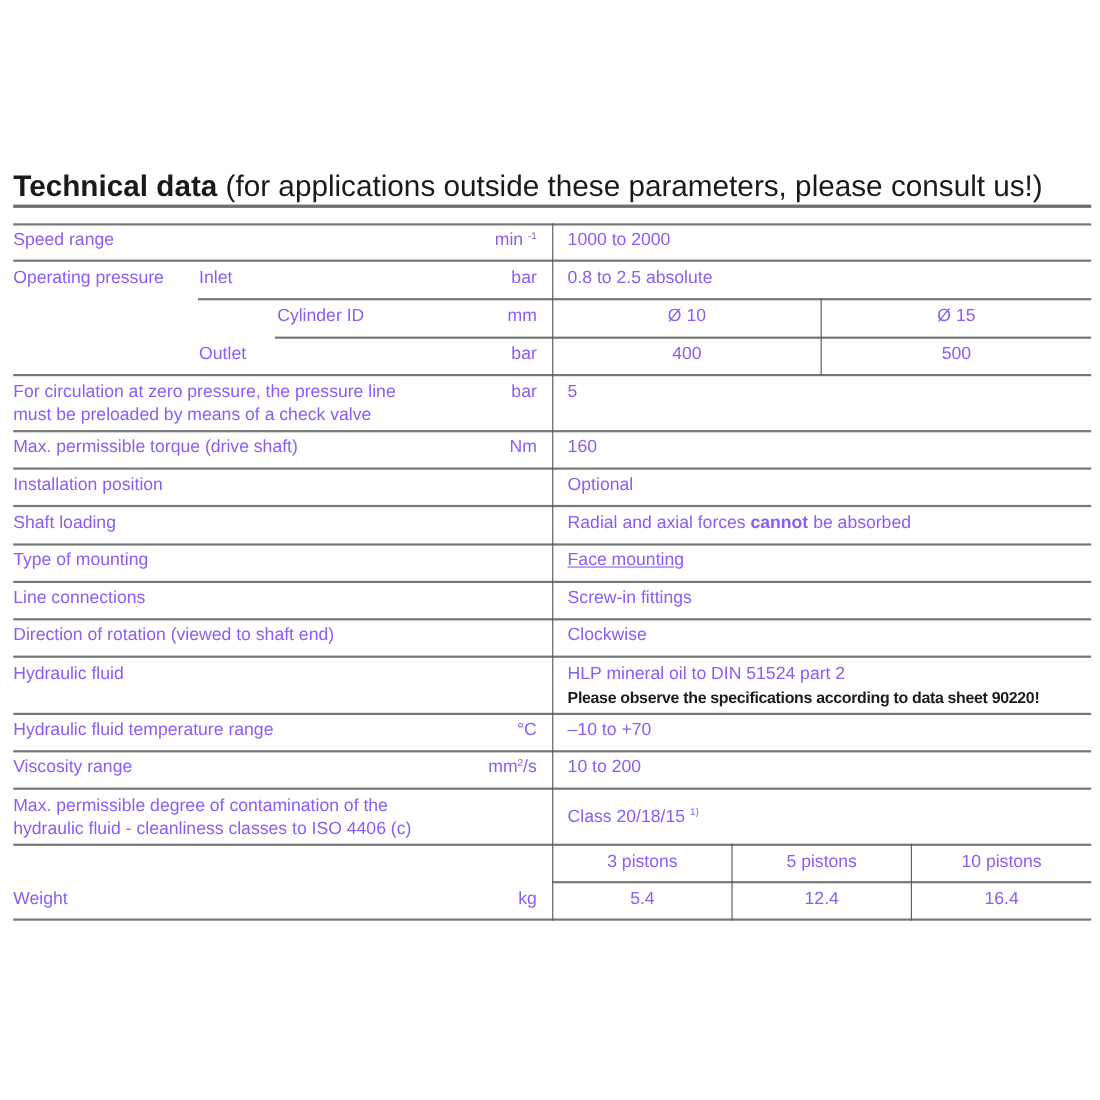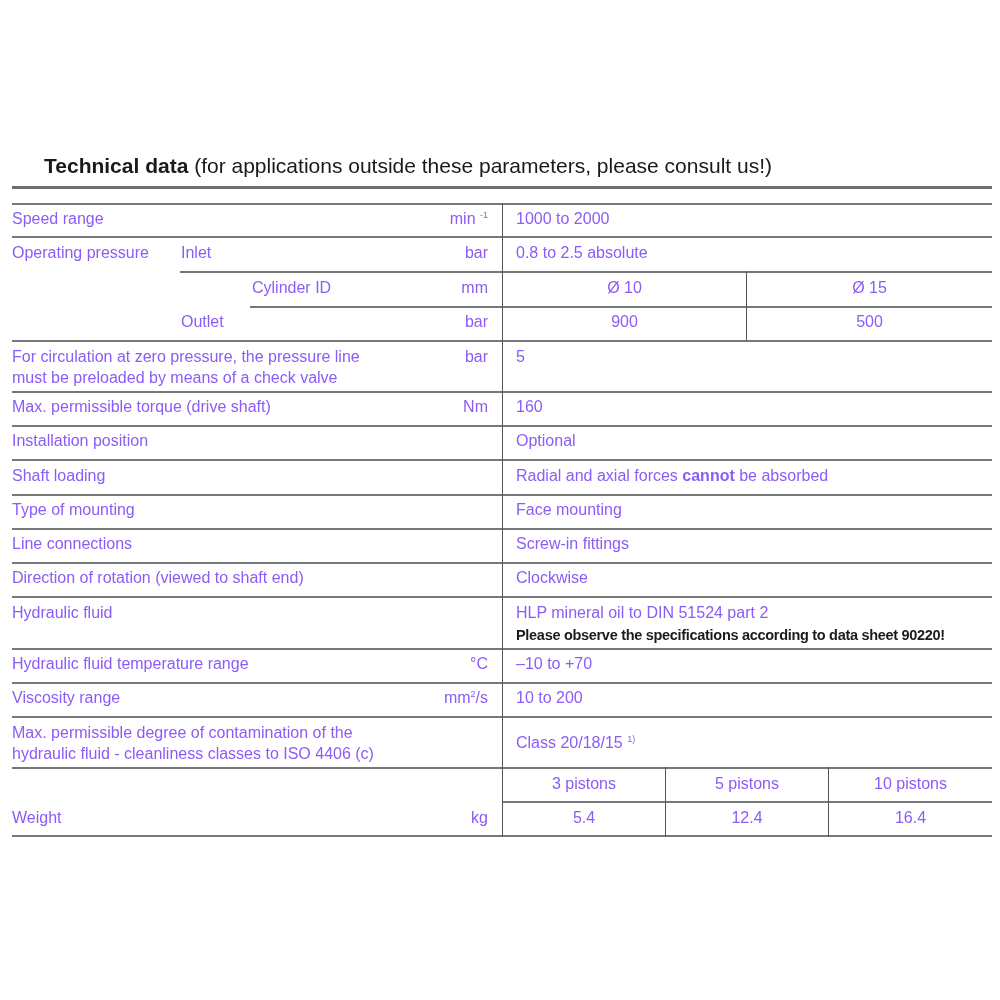--- a/index.html
+++ b/index.html
@@ -1,18 +1,18 @@
 <!DOCTYPE html>
 <html><head>
 <meta charset="utf-8">
 <style>
   html, body { margin: 0; padding: 0; background: #ffffff; }
   body { width: 1000px; height: 1000px; position: relative; overflow: hidden;
          font-family: "Liberation Sans", sans-serif; color: #2a2a2a; }
-  .title { position: absolute; left: 12px; top: 154px; font-size: 21px; color: #1a1a1a; letter-spacing: 0; margin-left: 32px; }
+  .title { position: absolute; left: 12px; top: 154px; font-size: 27px; color: #1a1a1a; letter-spacing: 0; }
   .title b { font-weight: bold; }
   .title-rule { position: absolute; left: 12px; top: 186px; width: 980px; height: 3px; background: #6e6e6e; }
   .hline { position: absolute; height: 2px; background: #777; }
   .vline { position: absolute; width: 1px; background: #555; }
   .t { position: absolute; font-size: 16px; line-height: 20px; white-space: nowrap; color: #8b5cf6; }
   .r { text-align: right; }
   .c { text-align: center; }
   .b { font-weight: bold; color: #1b1b1b; }
   sup { font-size: 9px; vertical-align: 6px; line-height: 0; }
 </style>
@@ -57,40 +57,40 @@
   <div class="t r" style="left:380px;width:108px;top:243px;">bar</div>
   <div class="t" style="left:516px;top:243px;">0.8 to 2.5 absolute</div>
 
   <div class="t" style="left:252px;top:278px;">Cylinder ID</div>
   <div class="t r" style="left:380px;width:108px;top:278px;">mm</div>
   <div class="t c" style="left:503px;width:243px;top:278px;">Ø 10</div>
   <div class="t c" style="left:747px;width:245px;top:278px;">Ø 15</div>
 
   <div class="t" style="left:181px;top:312px;">Outlet</div>
   <div class="t r" style="left:380px;width:108px;top:312px;">bar</div>
-  <div class="t c" style="left:503px;width:243px;top:312px;">900</div>
+  <div class="t c" style="left:503px;width:243px;top:312px;">400</div>
   <div class="t c" style="left:747px;width:245px;top:312px;">500</div>
 
   <div class="t" style="left:12px;top:347px;">For circulation at zero pressure, the pressure line</div>
   <div class="t" style="left:12px;top:368px;">must be preloaded by means of a check valve</div>
   <div class="t r" style="left:380px;width:108px;top:347px;">bar</div>
   <div class="t" style="left:516px;top:347px;">5</div>
 
   <div class="t" style="left:12px;top:397px;">Max. permissible torque (drive shaft)</div>
   <div class="t r" style="left:380px;width:108px;top:397px;">Nm</div>
   <div class="t" style="left:516px;top:397px;">160</div>
 
   <div class="t" style="left:12px;top:431px;">Installation position</div>
   <div class="t" style="left:516px;top:431px;">Optional</div>
 
   <div class="t" style="left:12px;top:466px;">Shaft loading</div>
   <div class="t" style="left:516px;top:466px;"><span>Radial and axial forces </span><b>cannot</b><span> be absorbed</span></div>
 
   <div class="t" style="left:12px;top:500px;">Type of mounting</div>
-  <div class="t" style="left:516px;top:500px;">Face mounting</div>
+  <div class="t" style="left:516px;top:500px;text-decoration:underline;">Face mounting</div>
 
   <div class="t" style="left:12px;top:534px;">Line connections</div>
   <div class="t" style="left:516px;top:534px;">Screw-in fittings</div>
 
   <div class="t" style="left:12px;top:568px;">Direction of rotation (viewed to shaft end)</div>
   <div class="t" style="left:516px;top:568px;">Clockwise</div>
 
   <div class="t" style="left:12px;top:603px;">Hydraulic fluid</div>
   <div class="t" style="left:516px;top:603px;">HLP mineral oil to DIN 51524 part 2</div>
   <div class="t b" style="left:516px;top:625px;font-size:14.5px;letter-spacing:-0.3px;">Please observe the specifications according to data sheet 90220!</div>

